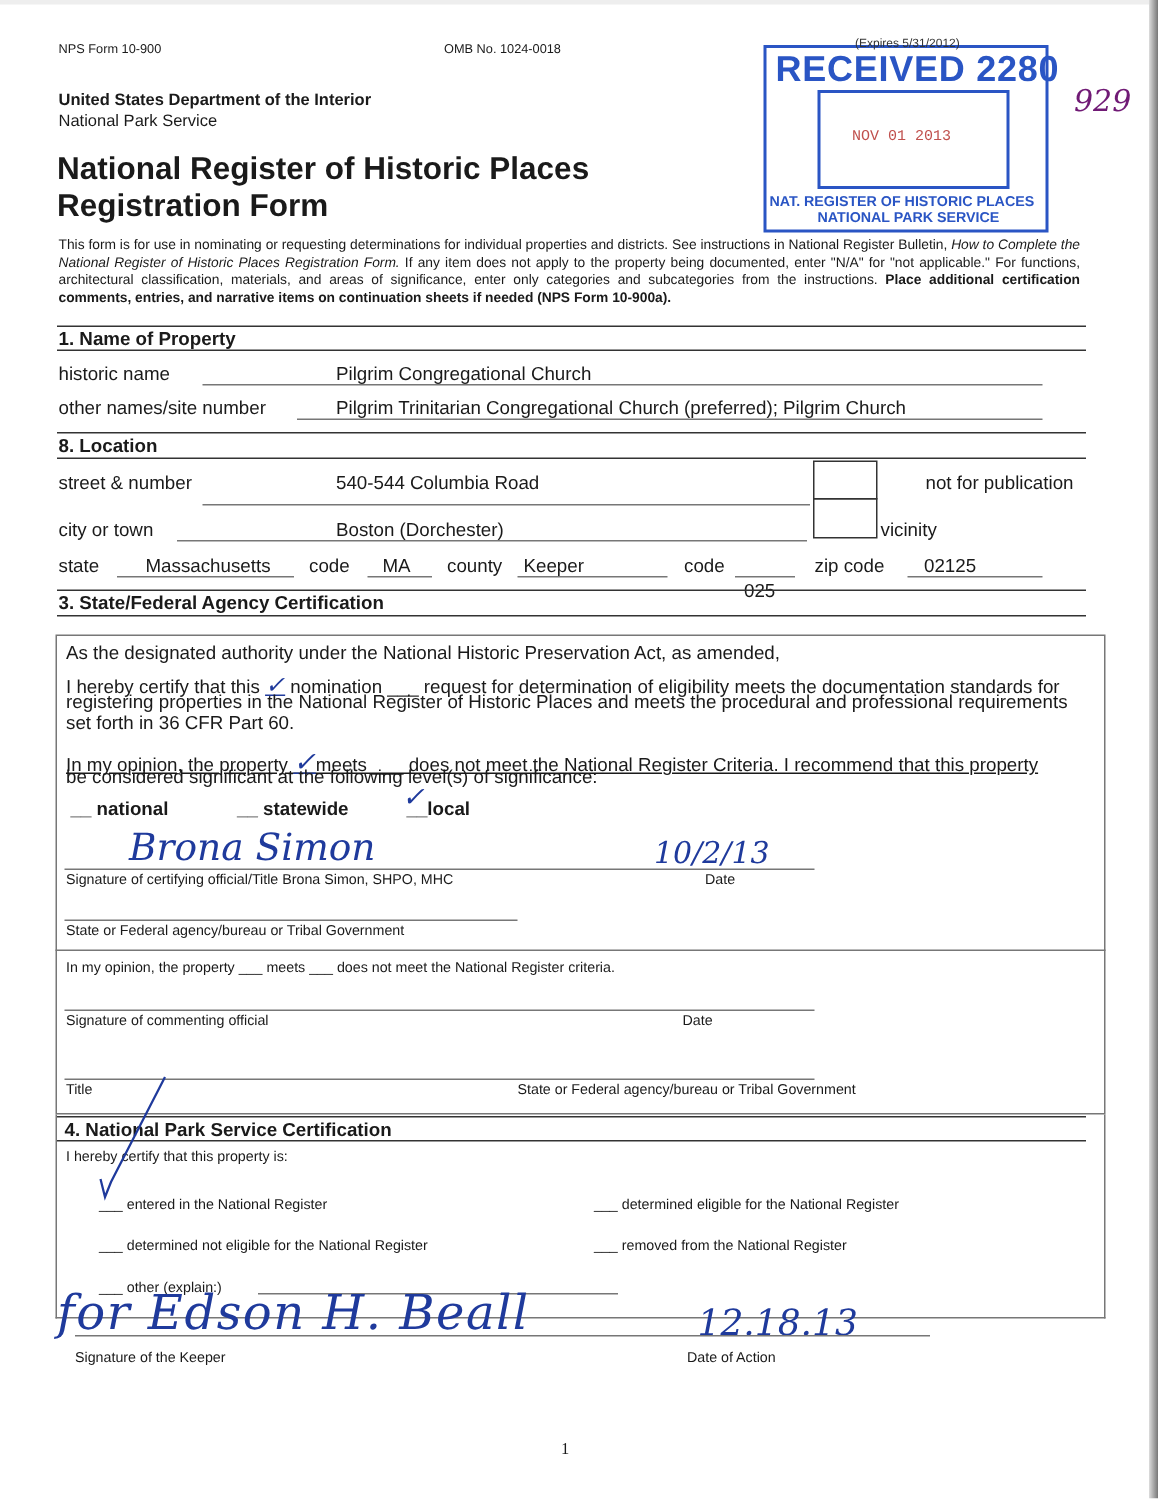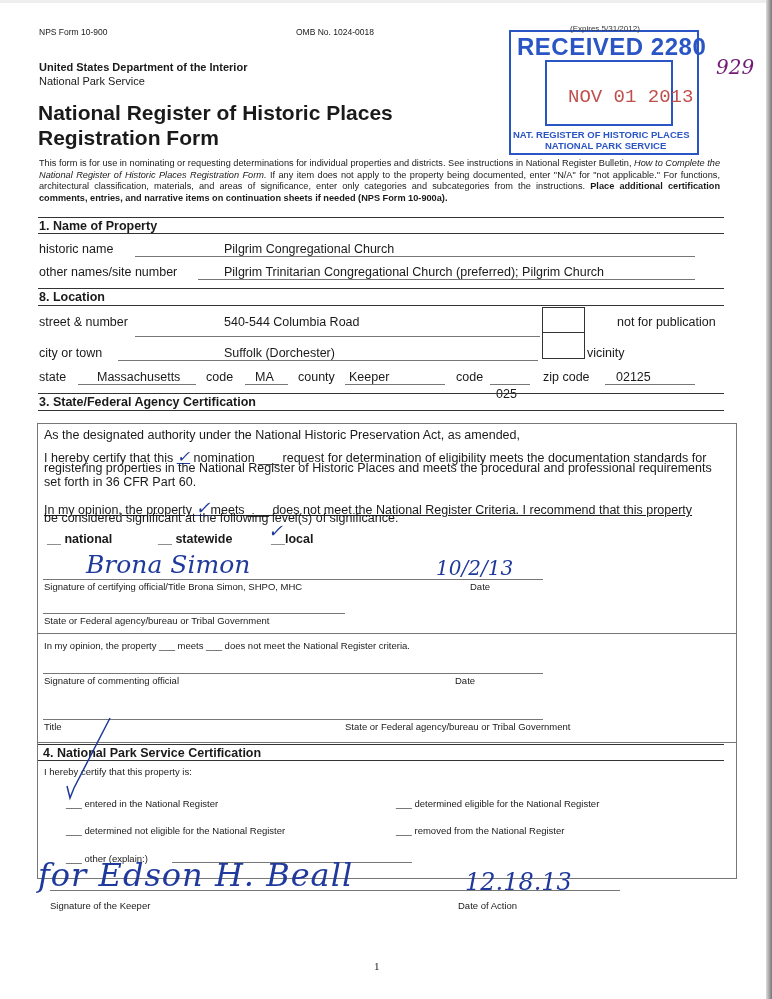--- a/index.html
+++ b/index.html
@@ -32,21 +32,21 @@
 <div class="abs sm" style="left:296px; top:27px;">OMB No. 1024-0018</div>
 <div class="abs fs11 bold" style="left:39px; top:61px;">United States Department of the Interior</div>
 <div class="abs fs11" style="left:39px; top:75px;">National Park Service</div>
 <div class="abs bold" style="left:38px; top:101px; font-size:21px;">National Register of Historic Places</div>
 <div class="abs bold" style="left:38px; top:126px; font-size:21px;">Registration Form</div>
 
 <div class="stamp"></div>
 <div class="abs" style="left:570px; top:24px; font-size:8px; color:#333;">(Expires 5/31/2012)</div>
 <div class="abs bold" style="left:517px; top:33px; font-size:24px; color:#2a55c4; letter-spacing:0.5px;">RECEIVED 2280</div>
 <div class="stamp-inner"></div>
-<div class="abs" style="left:568px; top:86px; font-size:19px; color:#c0504d; font-family:'Liberation Mono', monospace;">NOV 01 2013</div>
+<div class="abs" style="left:568px; top:86px; font-size:10px; color:#c0504d; font-family:'Liberation Mono', monospace;">NOV 01 2013</div>
 <div class="abs bold" style="left:513px; top:129px; font-size:9.5px; color:#2a55c4;">NAT. REGISTER OF HISTORIC PLACES</div>
 <div class="abs bold" style="left:545px; top:140px; font-size:9.5px; color:#2a55c4;">NATIONAL PARK SERVICE</div>
 <div class="abs hand" style="left:716px; top:55px; font-size:20px; color:#701a75;">929</div>
 
 <div class="abs" style="left:39px; top:158px; width:681px; white-space:normal; font-size:9.2px; line-height:11.5px; text-align:justify;">
   <span>This form is for use in nominating or requesting determinations for individual properties and districts.  See instructions in National Register Bulletin, </span><i>How to Complete the National Register of Historic Places Registration Form.</i><span>  If any item does not apply to the property being documented, enter "N/A" for "not applicable."  For functions, architectural classification, materials, and areas of significance, enter only categories and subcategories from the instructions.  </span><b>Place additional certification comments, entries, and narrative items on continuation sheets if needed (NPS Form 10-900a).</b>
 </div>
 
 <div class="rule" style="left:38px; top:217px; width:686px;"></div>
 <div class="abs fs12 bold" style="left:39px; top:219px;">1.  Name of Property</div>
@@ -67,21 +67,21 @@
 <div class="abs fs12" style="left:39px; top:315px;">street &amp; number</div>
 <div class="abs fs12" style="left:224px; top:315px;">540-544 Columbia Road</div>
 <div class="thin" style="left:135px; top:336px; width:405px;"></div>
 
 <div class="box" style="left:542px; top:307px; width:43px; height:26px;"></div>
 <div class="abs fs12" style="left:597px; top:315px;margin-left:20px;">not for publication</div>
 <div class="box" style="left:542px; top:332px; width:43px; height:27px;"></div>
 <div class="abs fs12" style="left:587px; top:346px;">vicinity</div>
 
 <div class="abs fs12" style="left:39px; top:346px;">city or town</div>
-<div class="abs fs12" style="left:224px; top:346px;">Suffolk (Dorchester)</div>
+<div class="abs fs12" style="left:224px; top:346px;">Boston (Dorchester)</div>
 <div class="thin" style="left:118px; top:360px; width:420px;"></div>
 
 <div class="abs fs12" style="left:39px; top:370px;">state</div>
 <div class="abs fs12" style="left:97px; top:370px;">Massachusetts</div>
 <div class="thin" style="left:78px; top:384px; width:118px;"></div>
 <div class="abs fs12" style="left:206px; top:370px;">code</div>
 <div class="abs fs12" style="left:255px; top:370px;">MA</div>
 <div class="thin" style="left:245px; top:384px; width:43px;"></div>
 <div class="abs fs12" style="left:298px; top:370px;">county</div>
 <div class="abs fs12" style="left:349px; top:370px;">Keeper</div>

